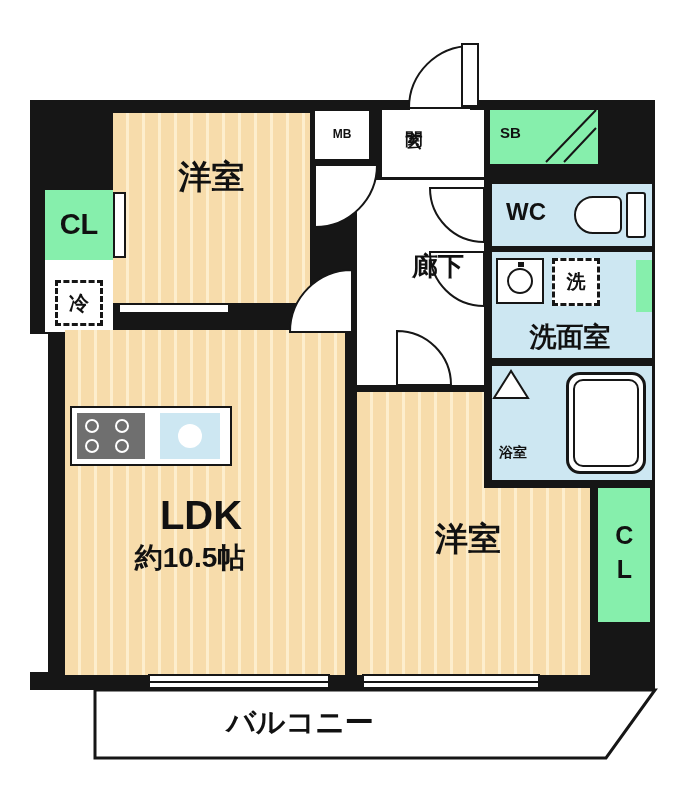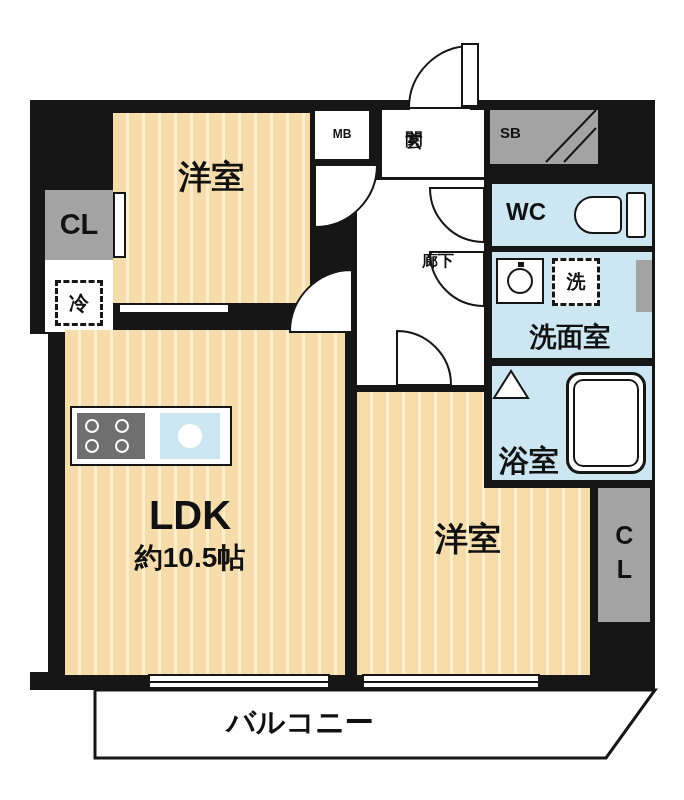--- a/index.html
+++ b/index.html
@@ -2,21 +2,21 @@
 <html><head>
 <meta charset="utf-8">
 <style>
   html,body{margin:0;padding:0}
   body{font-family:"Liberation Sans","DejaVu Sans",sans-serif;background:#fff}
   .canvas{position:relative;width:684px;height:800px;background:#fff;overflow:hidden}
   .abs{position:absolute;box-sizing:border-box}
   .wall{background:#161616}
   .wood{background:repeating-linear-gradient(to right,#f7dcab 0 13px,#fdeecd 13px 16px)}
   .blue{background:#cde7f2}
-  .pink{background:#a3a3a3}
+  .pink{background:#86efac}
   .white{background:#fff}
   .lbl{color:#111;font-weight:bold;text-align:center;line-height:1.15;white-space:nowrap}
   .flexc{display:flex;align-items:center;justify-content:center}
   .vert{writing-mode:vertical-rl;text-orientation:upright}
   .dashedbox{background:#fff;border:3px dashed #161616}
   svg{position:absolute;left:0;top:0;pointer-events:none}
   .winline{position:absolute;left:0;right:0;top:50%;height:2px;margin-top:-1px;background:#161616}
 </style>
 </head>
 <body>
@@ -106,26 +106,26 @@
     <path d="M352,332 L352,270 A62,62 0 0 0 290,332 Z" fill="#ffffff" stroke="#161616" stroke-width="2"></path>
     <path d="M397,385 L397,331 A54,54 0 0 1 451,385 Z" fill="#ffffff" stroke="#161616" stroke-width="2"></path>
     <path d="M484,188 L430,188 A54,54 0 0 0 484,242 Z" fill="#ffffff" stroke="#161616" stroke-width="2"></path>
     <path d="M484,252 L430,252 A54,54 0 0 0 484,306 Z" fill="#ffffff" stroke="#161616" stroke-width="2"></path>
     <path d="M494,398 L511,371 L528,398 Z" fill="#ffffff" stroke="#161616" stroke-width="2"></path>
     <path d="M546,162 L596,110 M564,162 L596,128" stroke="#161616" stroke-width="2" fill="none"></path>
   </svg>
 
   <div class="abs lbl" style="left:113px;top:158px;width:197px;font-size:33px">洋室</div>
 
-  <div class="abs lbl" style="left:60px;top:492px;width:260px;font-size:40px">LDK</div>
+  <div class="abs lbl" style="left:71px;top:492px;width:260px;font-size:40px">LDK</div>
   <div class="abs lbl" style="left:60px;top:542px;width:260px;font-size:28px">約10.5帖</div>
 
   <div class="abs lbl" style="left:368px;top:520px;width:200px;font-size:33px">洋室</div>
 
-  <div class="abs lbl" style="left:398px;top:252px;width:80px;font-size:16px">廊下</div>
+  <div class="abs lbl" style="left:398px;top:252px;width:80px;font-size:26px">廊下</div>
   <div class="abs lbl vert" style="left:404px;top:118px;font-size:17px">玄関</div>
   <div class="abs lbl" style="left:500px;top:124px;font-size:15px">SB</div>
   <div class="abs lbl" style="left:496px;top:198px;width:60px;font-size:24px">WC</div>
   <div class="abs lbl" style="left:512px;top:322px;width:116px;font-size:27px">洗面室</div>
-  <div class="abs lbl" style="left:494px;top:444px;width:70px;font-size:30px">浴室</div>
+  <div class="abs lbl" style="left:478px;top:444px;width:70px;font-size:14px">浴室</div>
   <div class="abs lbl" style="left:185px;top:706px;width:230px;font-size:29px">バルコニー</div>
 
 </div>
 
 </body></html>

